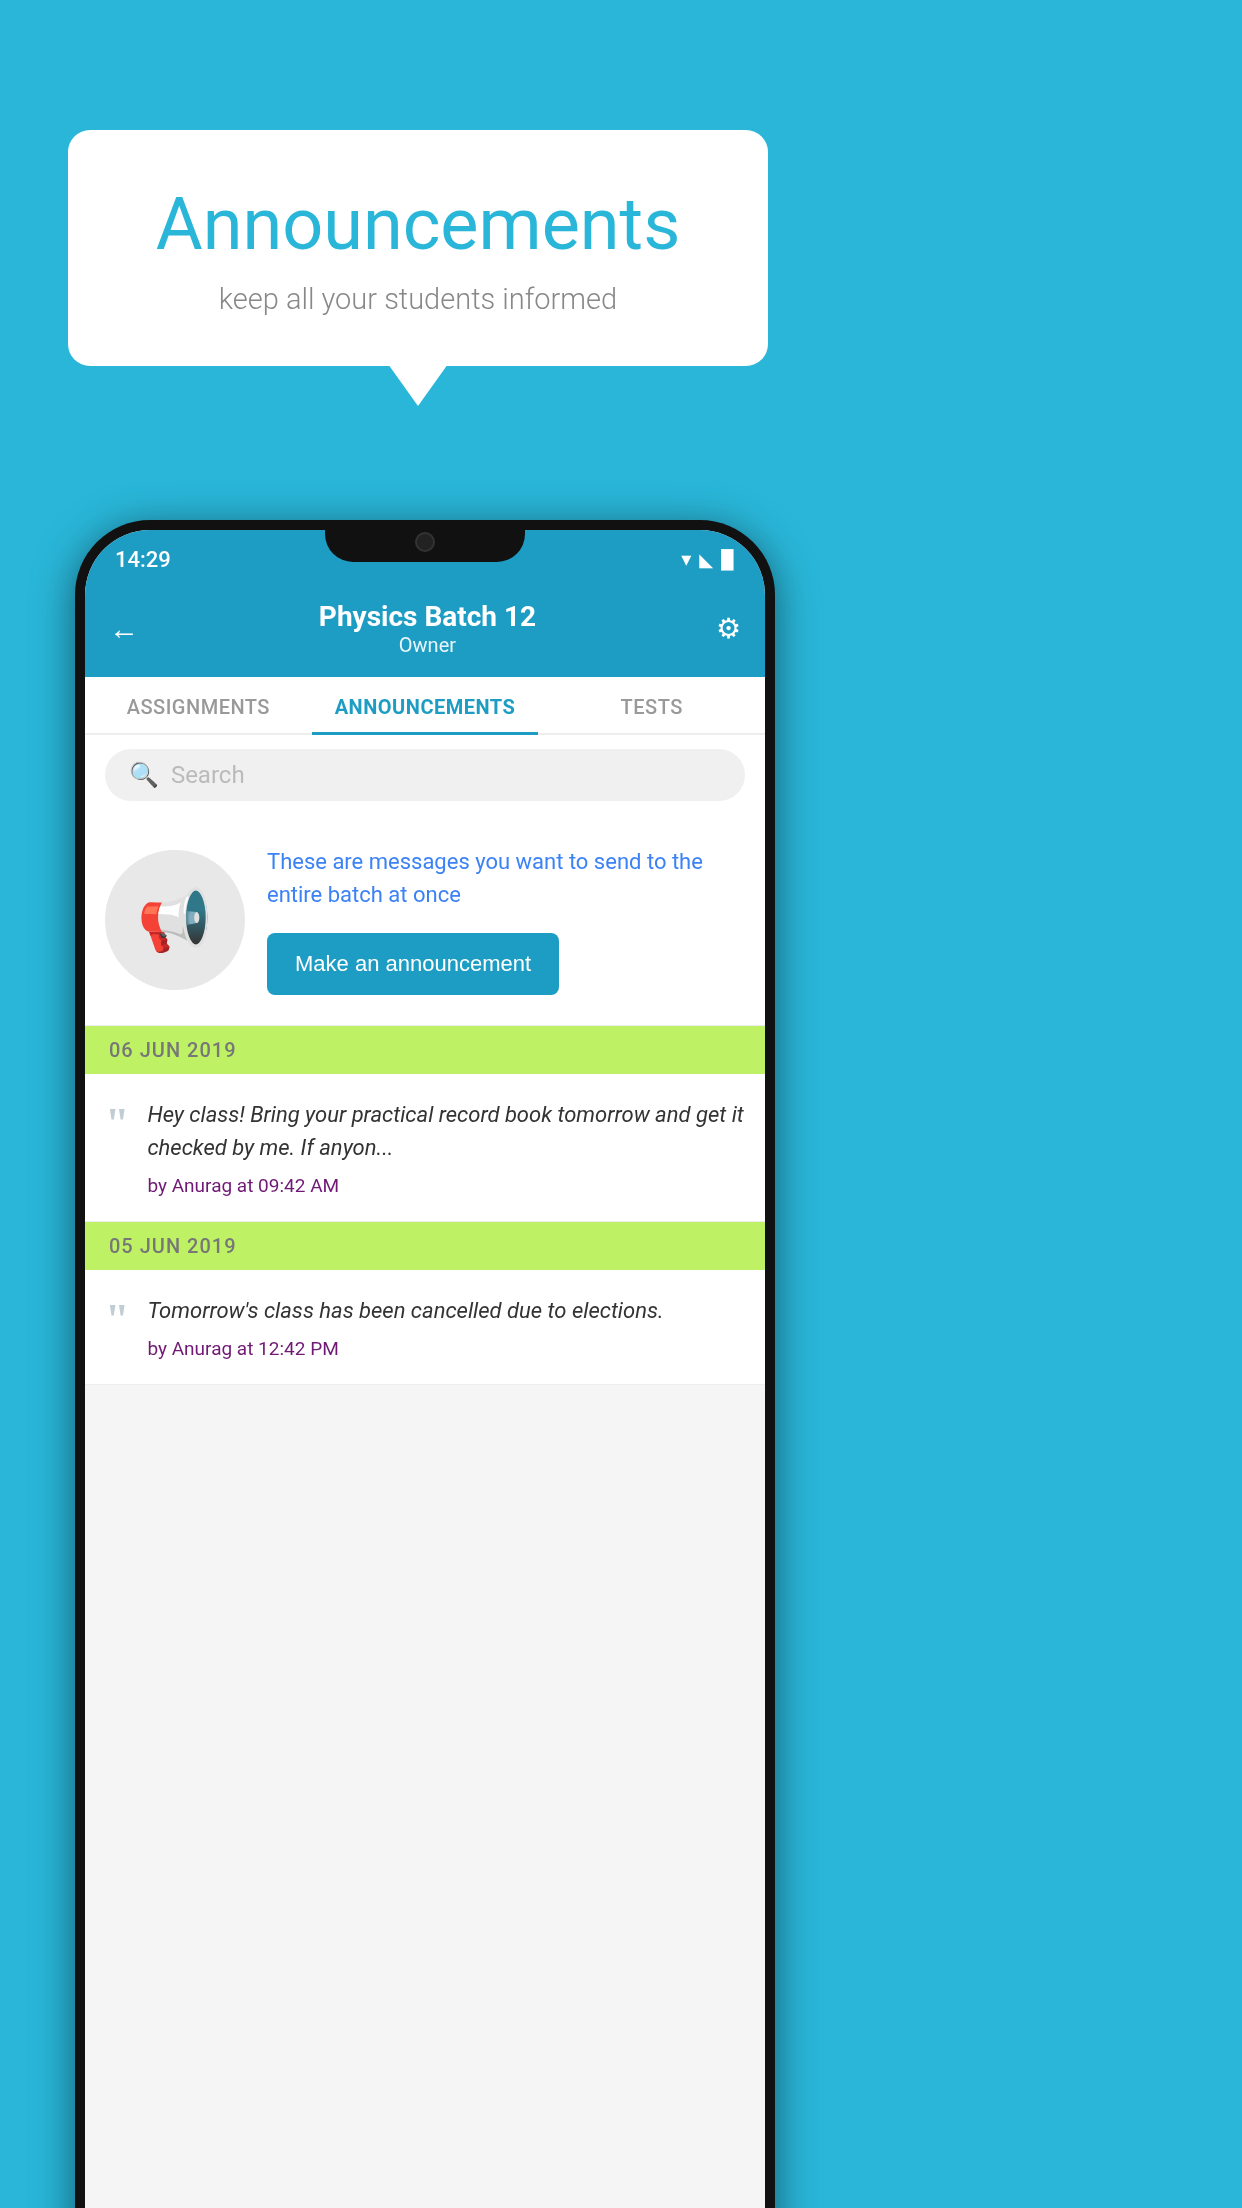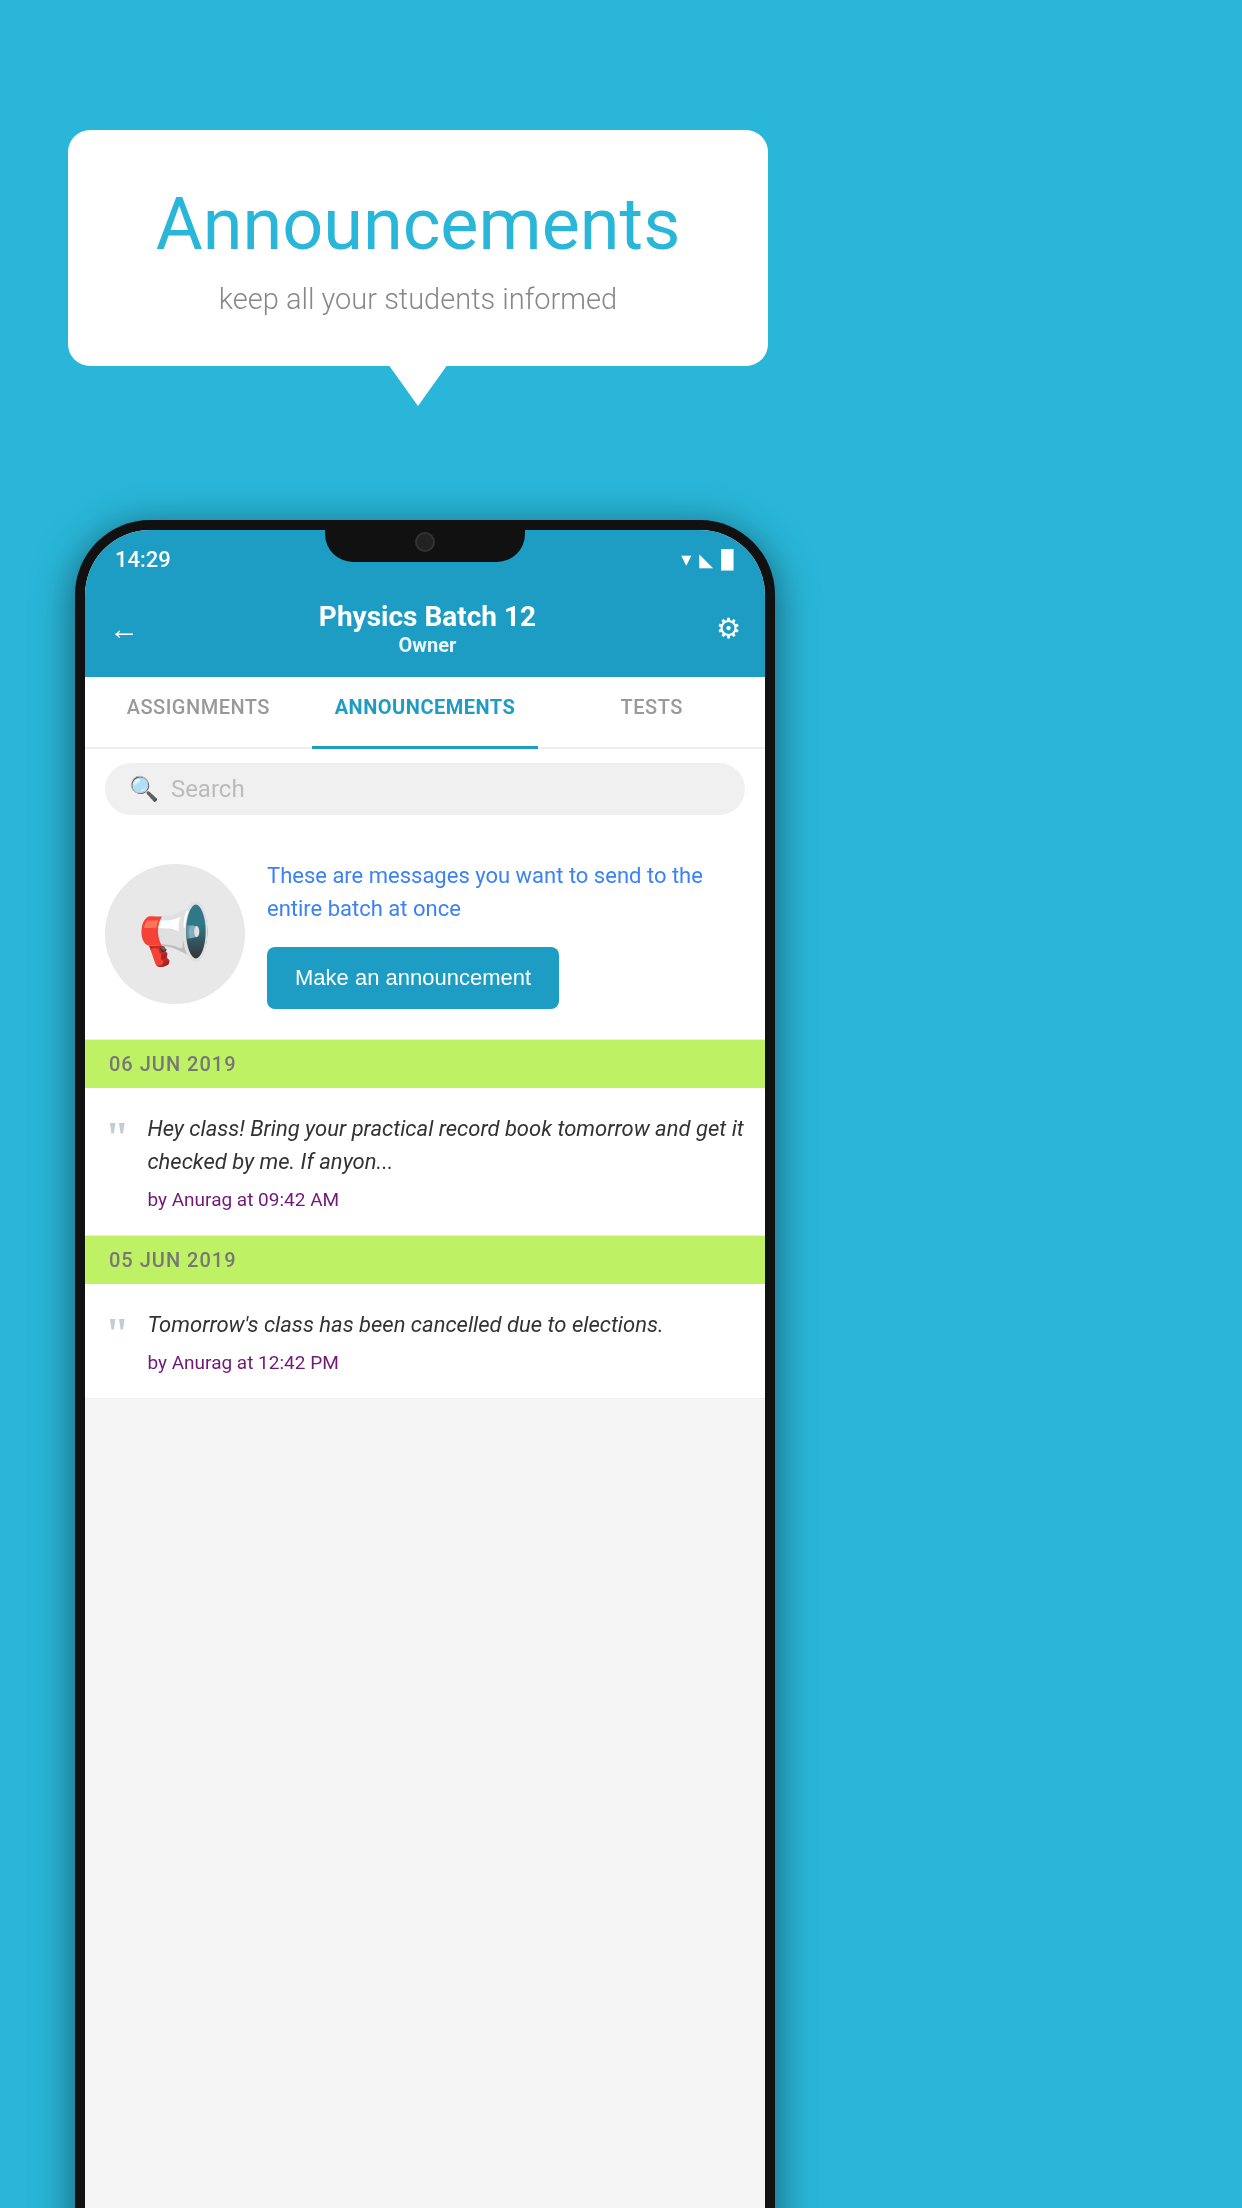--- a/index.html
+++ b/index.html
@@ -171,39 +171,39 @@
 
     .header-title {
       color: white;
       font-size: 28px;
       font-weight: 700;
     }
 
     .header-subtitle {
       color: rgba(255,255,255,0.9);
       font-size: 20px;
-      font-weight: 700;
+      font-weight: 400;
     }
 
     .gear-icon {
       color: white;
       font-size: 28px;
     }
 
     
     .tabs-bar {
       background: white;
       display: flex;
       border-bottom: 2px solid #eee;
     }
 
     .tab-item {
       flex: 1;
       text-align: center;
-      padding: 18px 0 28px;
+      padding: 18px 0 14px;
       font-size: 20px;
       font-weight: 500;
       color: #999;
       letter-spacing: 0.5px;
       text-transform: uppercase;
       position: relative;
       cursor: pointer;
     }
 
     .tab-item.active {

